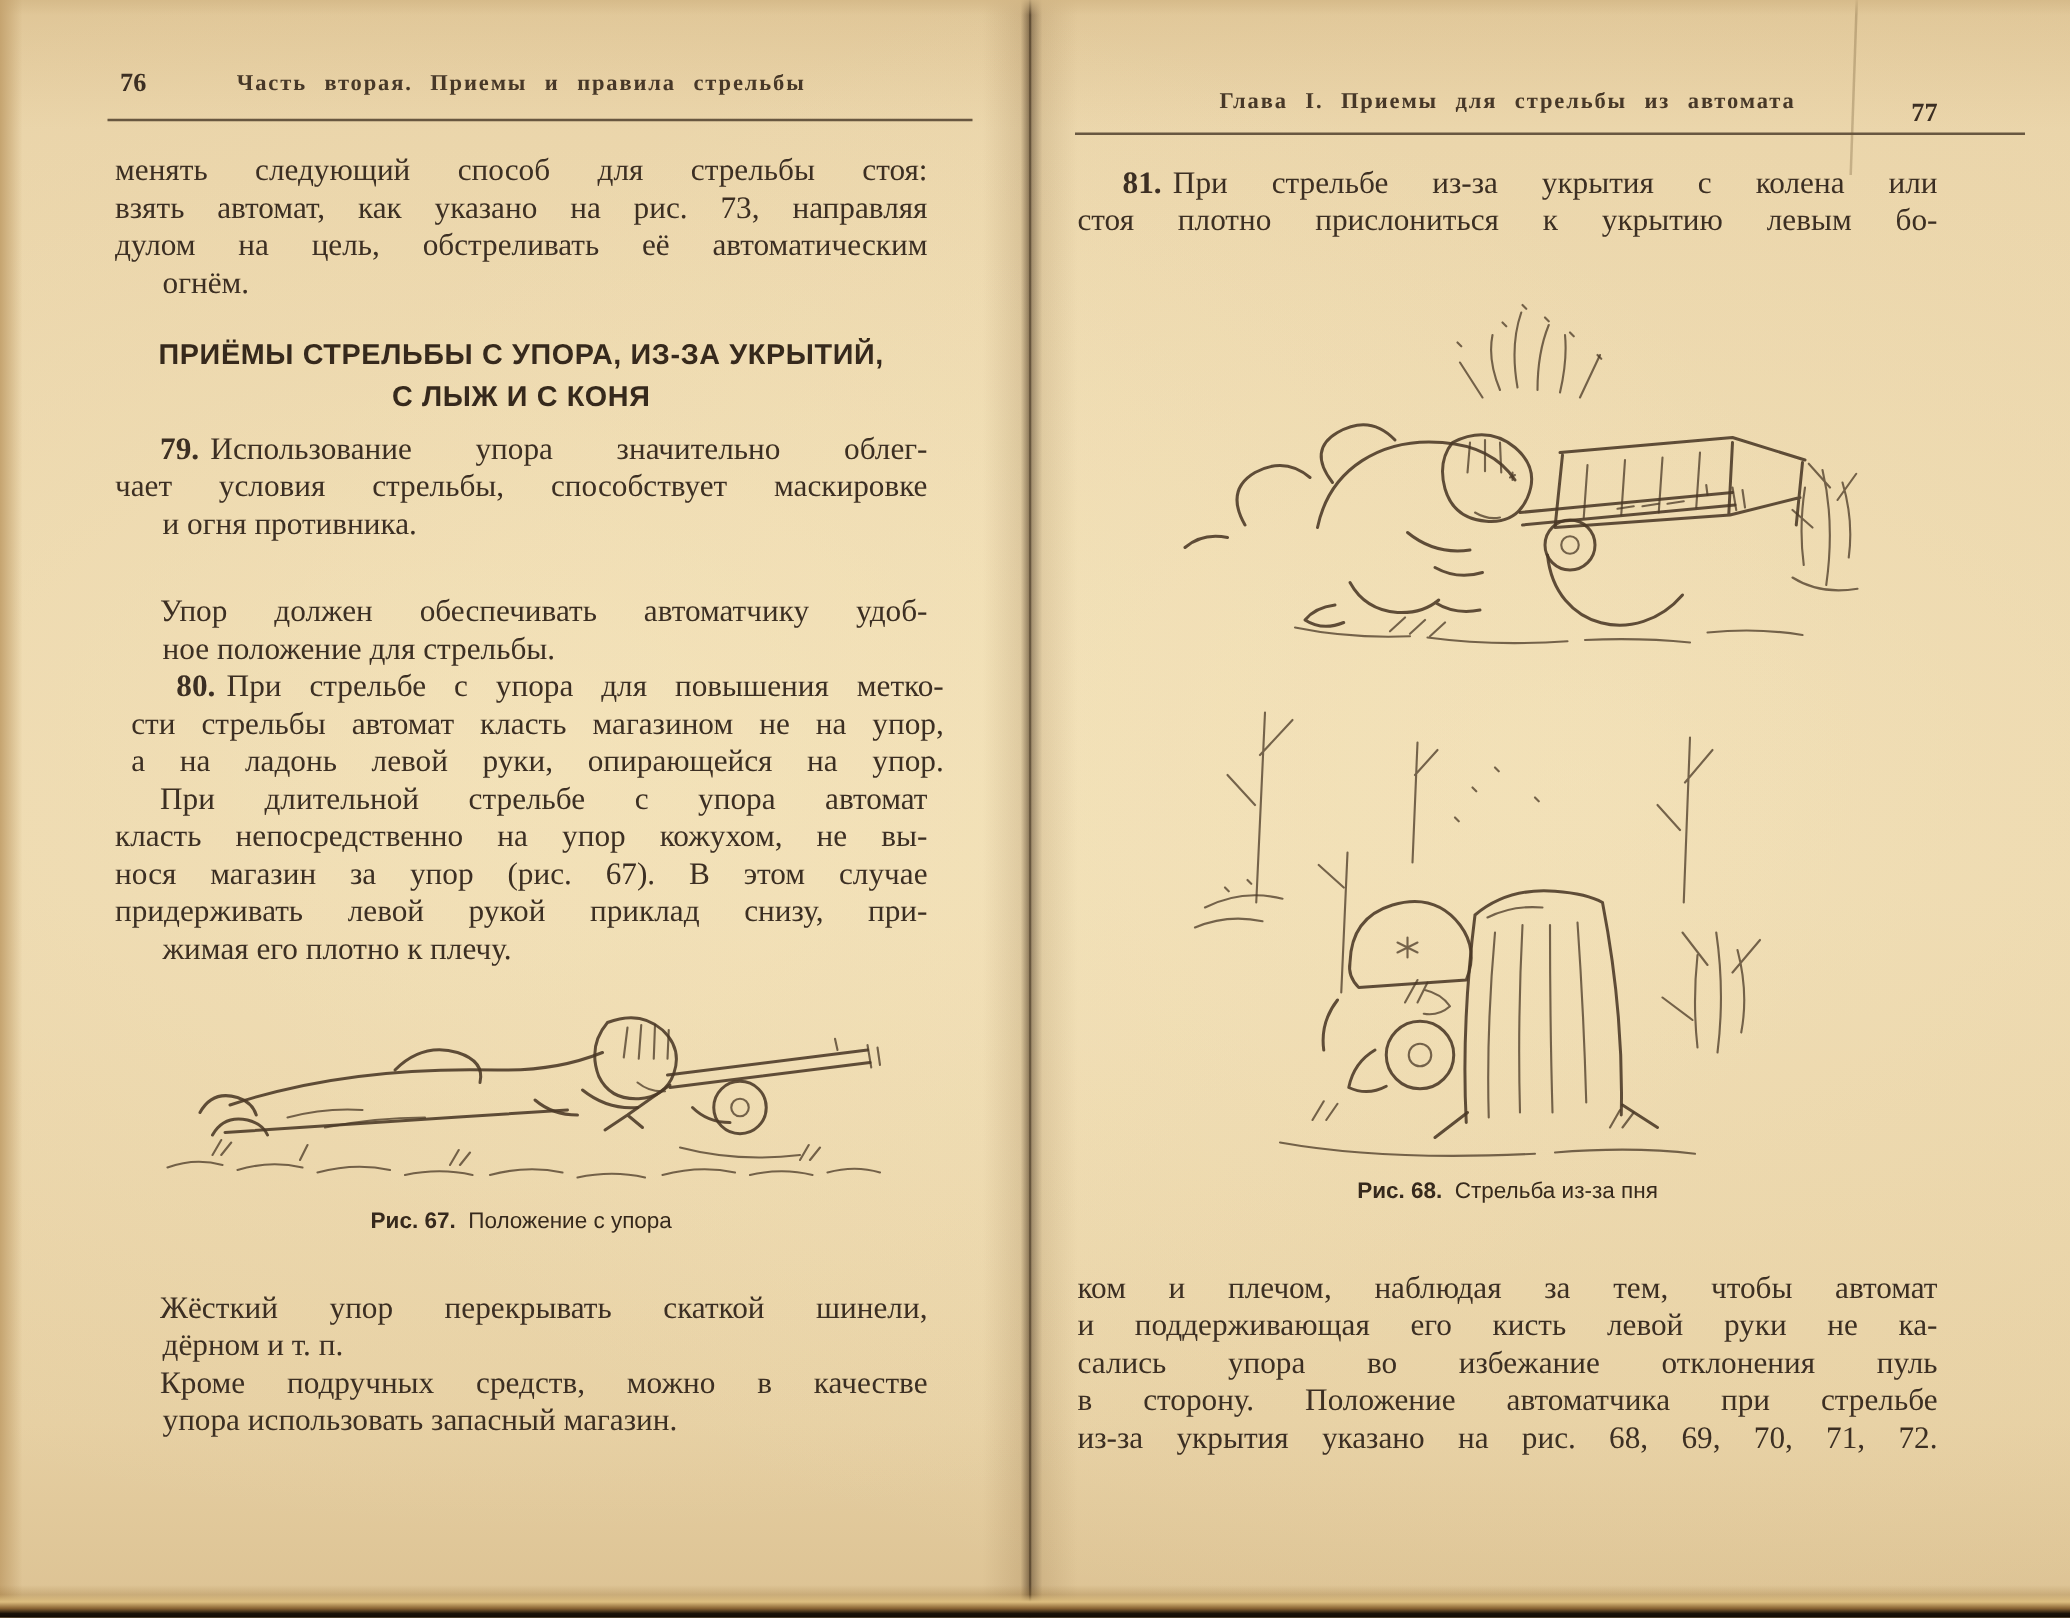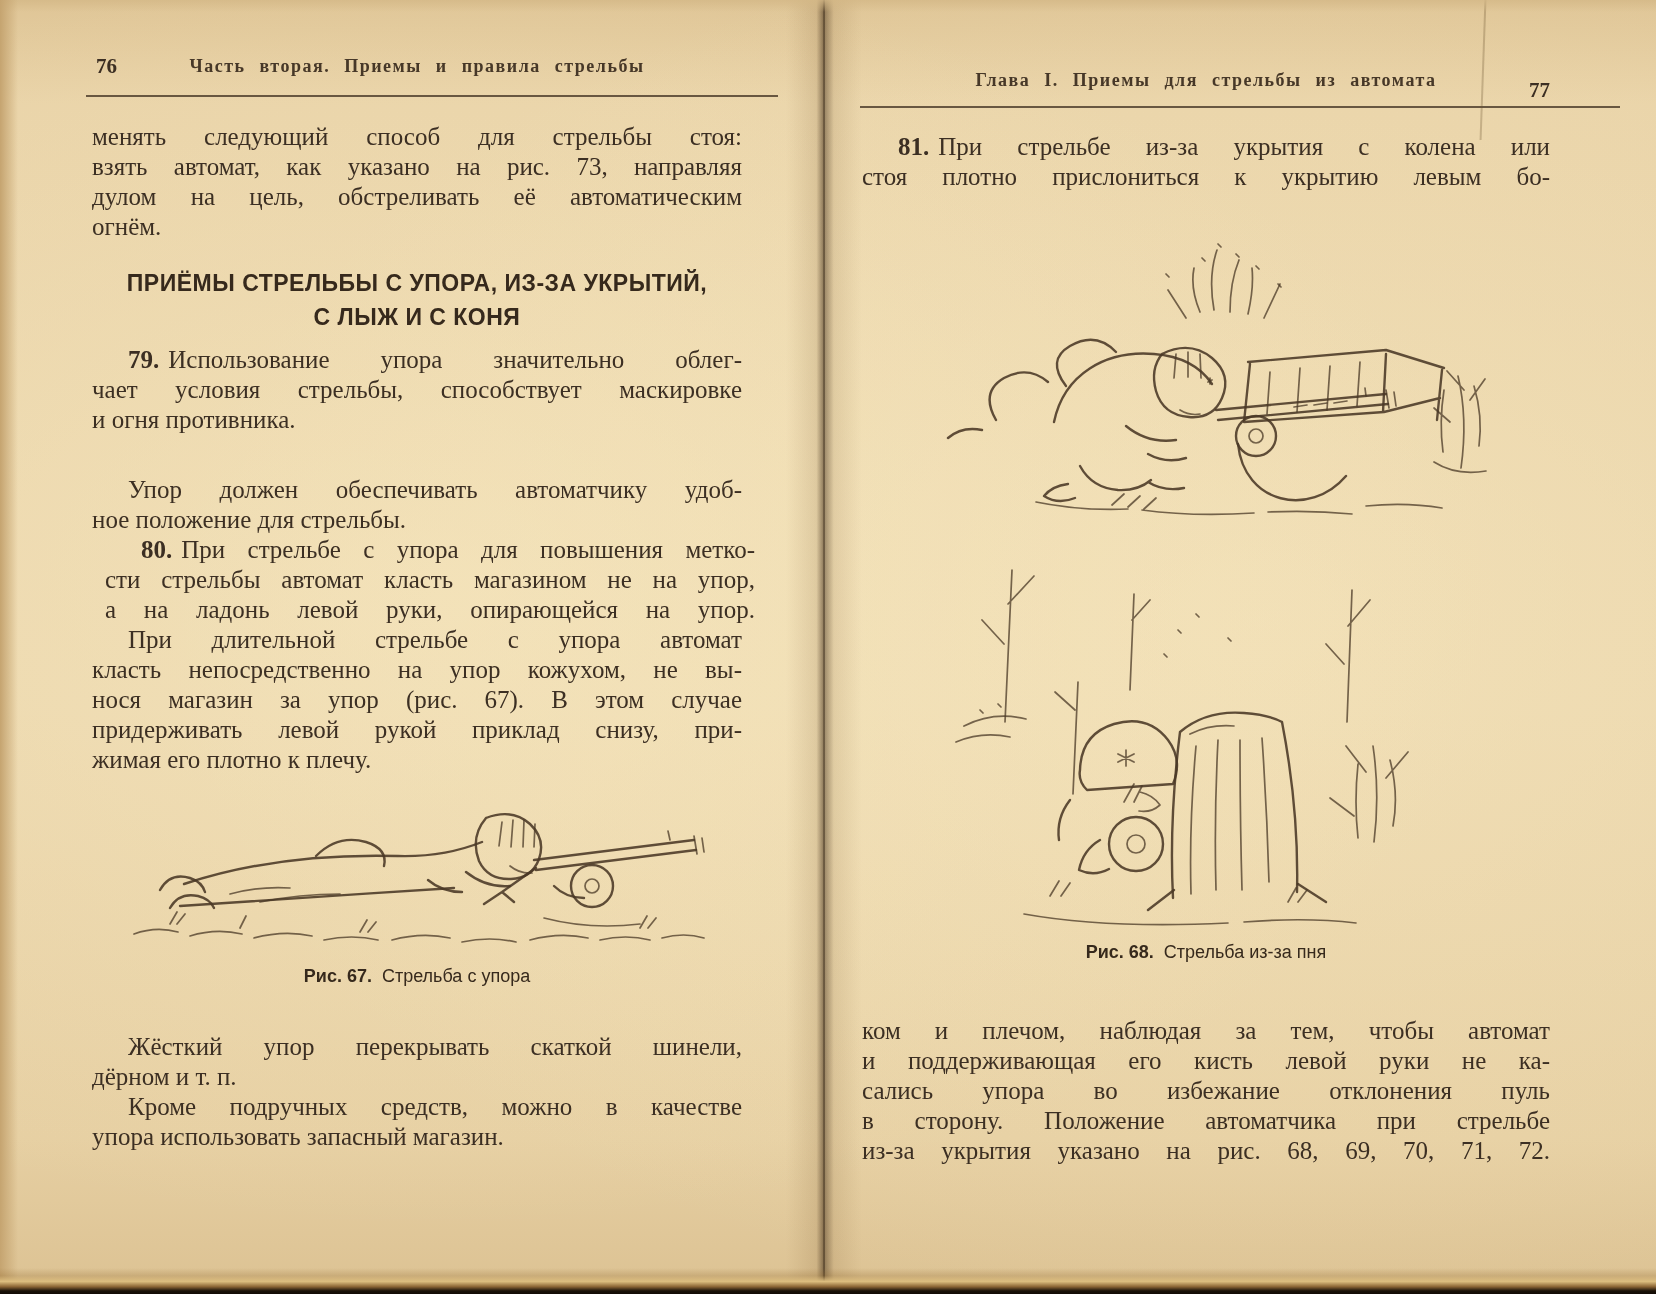--- a/index.html
+++ b/index.html
@@ -19,21 +19,21 @@
 
   .runhead{position:absolute;left:0;width:100%;}
   .rtitle{display:block;text-align:center;font-weight:700;font-size:18px;
           letter-spacing:1.5px;word-spacing:8px;color:#473828;}
   .pnum{position:absolute;top:-2px;font-weight:700;font-size:21px;color:#3c2f23;}
   .rule{position:absolute;height:2px;background:#51412e;opacity:.85;}
 
   .blk{position:absolute;left:0;width:100%;}
   .tl{height:30px;line-height:30px;font-size:25px;
       text-align:justify;text-align-last:justify;}
-  .tl.last{text-align-last:left;}
+  .tl.last{text-align-last:left;margin-left:38px;}
   .tl.ind{text-indent:36px;}
   .b{font-weight:700;margin-right:9px;}
 
   .sechead{position:absolute;left:0;width:100%;text-align:center;
            font-family:"Liberation Sans","DejaVu Sans",sans-serif;
            font-weight:700;font-size:23px;line-height:34px;letter-spacing:.5px;color:#36291c;}
 
   .caption{position:absolute;left:0;width:100%;text-align:center;
            font-family:Liberation Sans, sans-serif;
            font-size:18px;color:#36291c;}
@@ -129,21 +129,21 @@
         <path class="ink thin" d="M584 68 l3 18 M592 70 l2 14 M560 72 l-2 -9"></path>
         <circle class="ink" cx="482" cy="118" r="21"></circle>
         <circle class="ink thin" cx="482" cy="118" r="7"></circle>
         <path class="ink" d="M444 118 q12 12 30 12"></path>
         <path class="ink" d="M426 100 L 392 124 L 374 136 M392 124 l12 10"></path>
         <path class="ink thin" d="M434 150 q46 12 96 6"></path>
       </svg>
     </div>
 
     <div class="caption" style="top:966px;">
-      <span class="cl">Рис. 67.</span><span class="ct">Стрельба с упора</span>
+      <span class="cl">Рис. 67.</span><span class="ct">Положение с упора</span>
     </div>
 
     <div class="blk" style="top:1032px;">
       <div class="tl ind">Жёсткий упор перекрывать скаткой шинели,</div>
       <div class="tl last">дёрном и т. п.</div>
     </div>
 
     <div class="blk" style="top:1092px;">
       <div class="tl ind">Кроме подручных средств, можно в качестве</div>
       <div class="tl last">упора использовать запасный магазин.</div>

